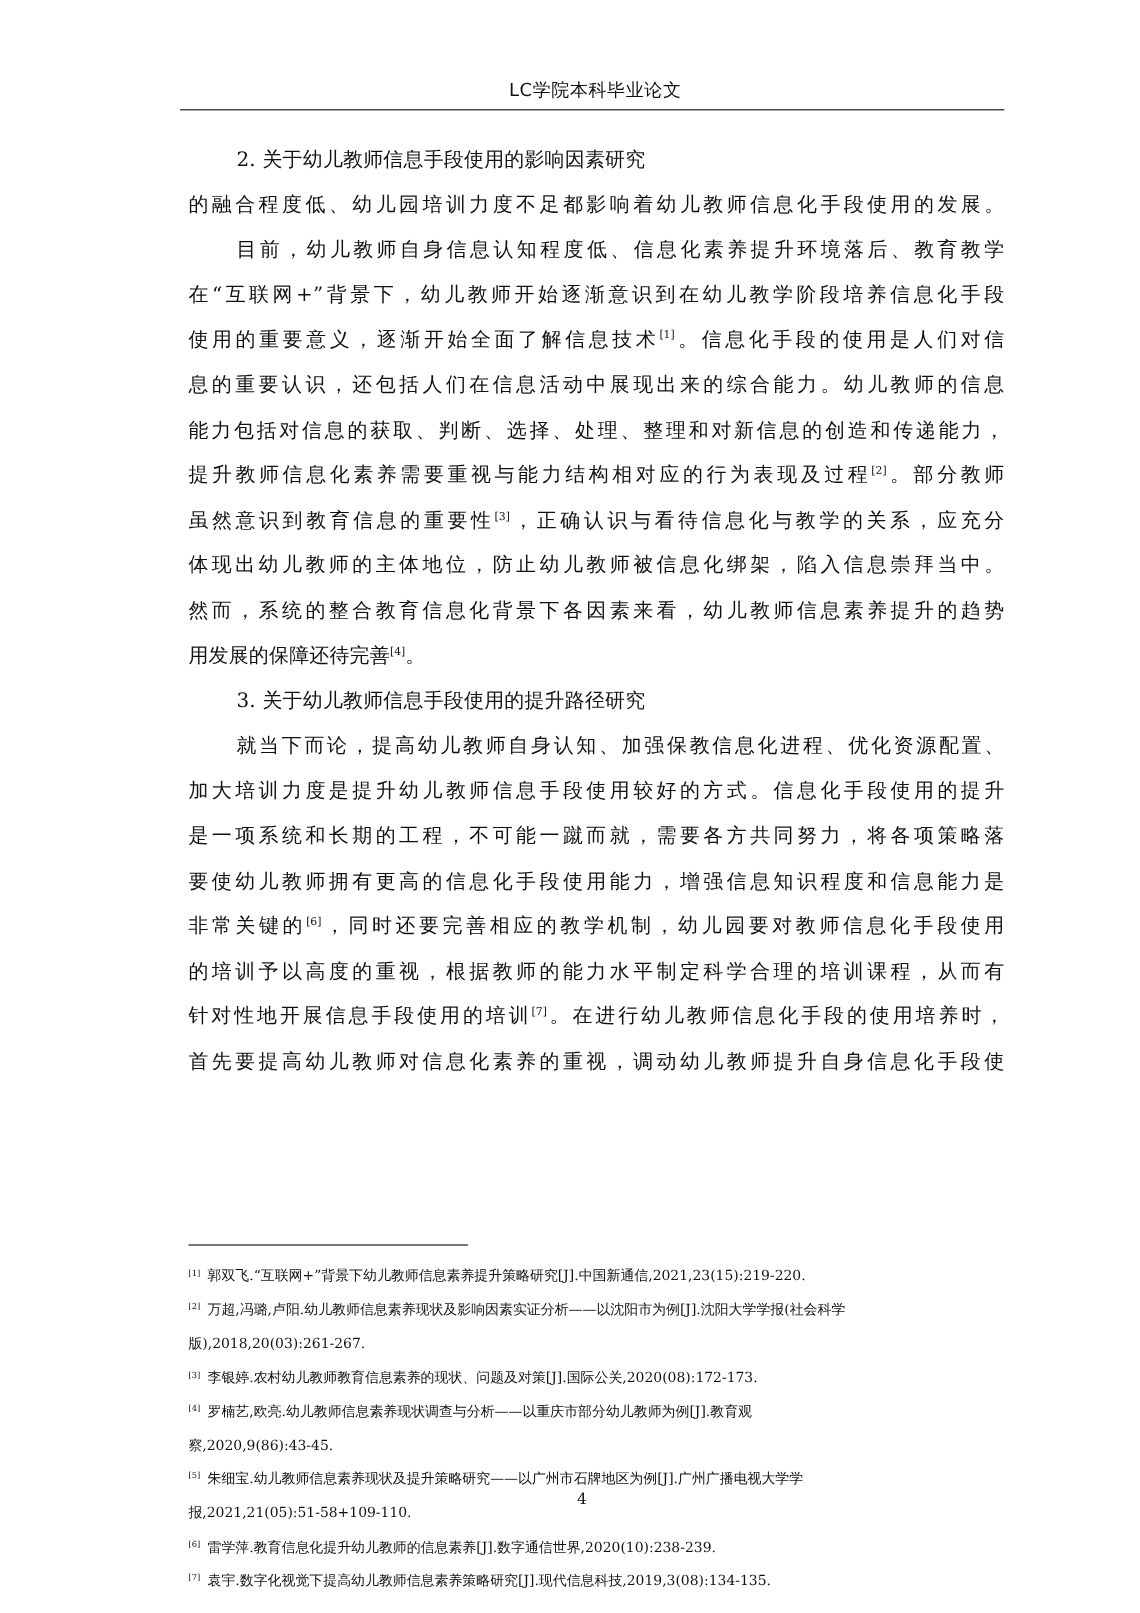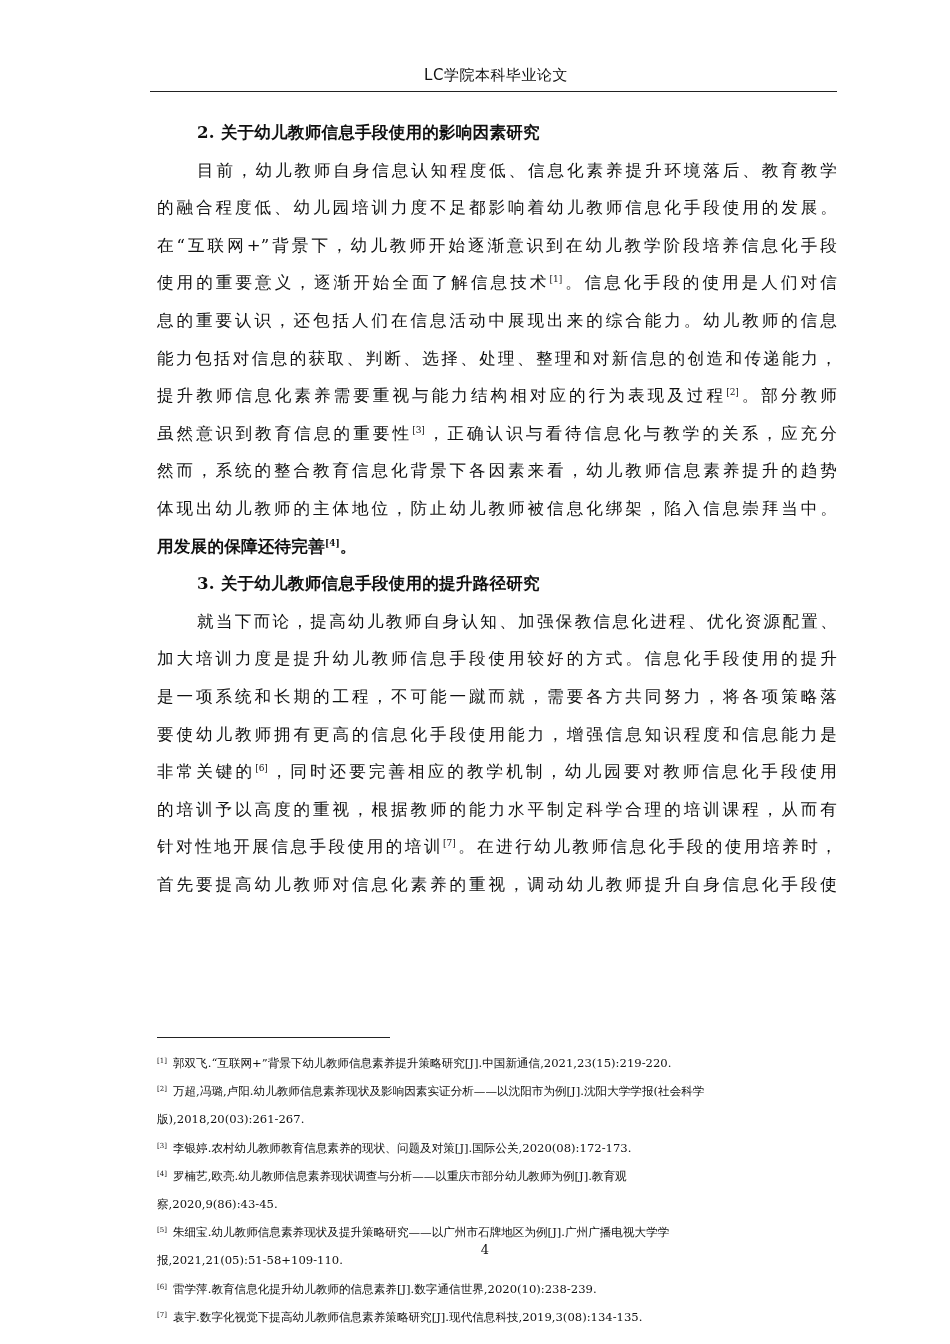--- a/index.html
+++ b/index.html
@@ -15,23 +15,23 @@
   }
   .header-rule {
     position: absolute; left: 140px; width: 687px; top: 91px;
     height: 0; border-top: 1.3px solid #222;
   }
   .body-text { position: absolute; left: 147px; width: 680px; top: 114px; }
   .line {
     height: 37.6px; line-height: 37.6px; font-size: 16.6px; white-space: nowrap;
     text-align: justify; text-align-last: justify; letter-spacing: 0.2px;
   }
-  .line.last { text-align-last: left; font-weight: bold; }
+  .line.last { text-align-last: left; }
   .line.indent { padding-left: 40px; }
-  .line.heading { padding-left: 40px; text-align-last: left; font-weight: bold; }
+  .line.heading { padding-left: 40px; text-align-last: left; }
   sup { font-size: 9px; vertical-align: 6px; line-height: 0; letter-spacing: 0; }
   .fn-rule {
     position: absolute; left: 147px; width: 233px; top: 1037px;
     height: 0; border-top: 1px solid #222;
   }
   .footnotes { position: absolute; left: 147px; width: 680px; top: 1043px; }
   .fn-line {
     font-size: 11.6px; line-height: 16.2px; height: 16.2px; white-space: nowrap;
     color: #111;
     margin-top: 12px;
@@ -44,30 +44,30 @@
 </style>
 </head>
 <body>
 
 <div class="page">
   <div class="header">LC学院本科毕业论文</div>
   <div class="header-rule"></div>
 
   <div class="body-text" id="body-text">
       <div class="line heading">2. 关于幼儿教师信息手段使用的影响因素研究</div>
+      <div class="line"><span>的融合程度低、幼儿园培训力度不足都影响着幼儿教师信息化手段使用的发展。</span></div>
       <div class="line indent"><span>目前，幼儿教师自身信息认知程度低、信息化素养提升环境落后、教育教学</span></div>
-      <div class="line"><span>的融合程度低、幼儿园培训力度不足都影响着幼儿教师信息化手段使用的发展。</span></div>
       <div class="line"><span>在“互联网+”背景下，幼儿教师开始逐渐意识到在幼儿教学阶段培养信息化手段</span></div>
       <div class="line"><span>使用的重要意义，逐渐开始全面了解信息技术</span><sup>[1]</sup><span>。信息化手段的使用是人们对信</span></div>
       <div class="line"><span>息的重要认识，还包括人们在信息活动中展现出来的综合能力。幼儿教师的信息</span></div>
       <div class="line"><span>能力包括对信息的获取、判断、选择、处理、整理和对新信息的创造和传递能力，</span></div>
       <div class="line"><span>提升教师信息化素养需要重视与能力结构相对应的行为表现及过程</span><sup>[2]</sup><span>。部分教师</span></div>
       <div class="line"><span>虽然意识到教育信息的重要性</span><sup>[3]</sup><span>，正确认识与看待信息化与教学的关系，应充分</span></div>
+      <div class="line"><span>体现出幼儿教师的主体地位，防止幼儿教师被信息化绑架，陷入信息崇拜当中。</span></div>
       <div class="line"><span>然而，系统的整合教育信息化背景下各因素来看，幼儿教师信息素养提升的趋势</span></div>
-      <div class="line"><span>体现出幼儿教师的主体地位，防止幼儿教师被信息化绑架，陷入信息崇拜当中。</span></div>
       <div class="line last"><span>用发展的保障还待完善</span><sup>[4]</sup><span>。</span></div>
       <div class="line heading">3. 关于幼儿教师信息手段使用的提升路径研究</div>
       <div class="line indent"><span>就当下而论，提高幼儿教师自身认知、加强保教信息化进程、优化资源配置、</span></div>
       <div class="line"><span>加大培训力度是提升幼儿教师信息手段使用较好的方式。信息化手段使用的提升</span></div>
       <div class="line"><span>是一项系统和长期的工程，不可能一蹴而就，需要各方共同努力，将各项策略落</span></div>
       <div class="line"><span>要使幼儿教师拥有更高的信息化手段使用能力，增强信息知识程度和信息能力是</span></div>
       <div class="line"><span>非常关键的</span><sup>[6]</sup><span>，同时还要完善相应的教学机制，幼儿园要对教师信息化手段使用</span></div>
       <div class="line"><span>的培训予以高度的重视，根据教师的能力水平制定科学合理的培训课程，从而有</span></div>
       <div class="line"><span>针对性地开展信息手段使用的培训</span><sup>[7]</sup><span>。在进行幼儿教师信息化手段的使用培养时，</span></div>
       <div class="line"><span>首先要提高幼儿教师对信息化素养的重视，调动幼儿教师提升自身信息化手段使</span></div>

